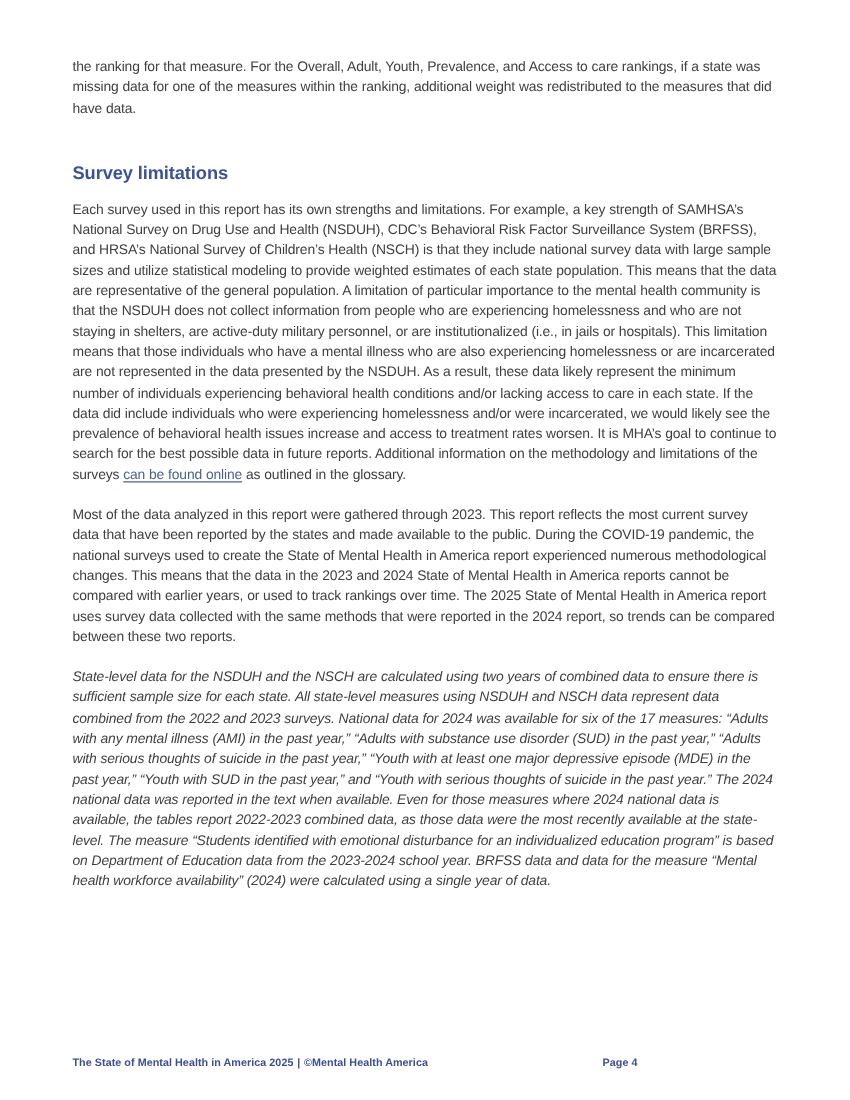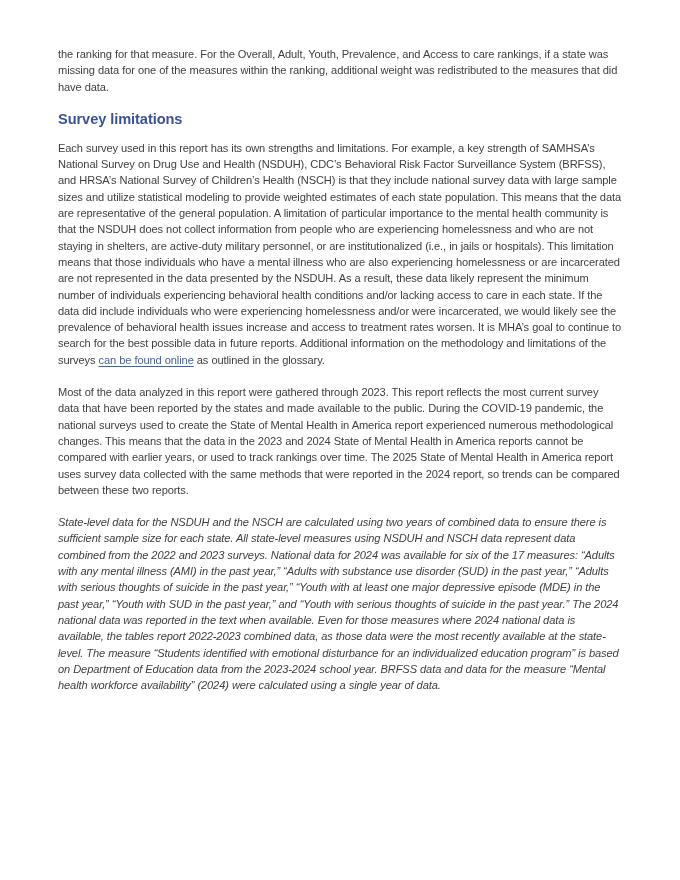--- a/index.html
+++ b/index.html
@@ -45,21 +45,21 @@
   .para.tight {
     margin-bottom: 0;
     font-style: italic;
   }
 
   
   .section-heading {
     font-size: 14.6px;
     font-weight: bold;
     color: #3c5298;
-    margin: 16px 0 13px 0;
+    margin: 36px 0 13px 0;
     letter-spacing: -0.005em;
   }
 
   
   .doclink {
     color: #4b6291;
     text-decoration: underline;
     text-underline-offset: 2px;
     cursor: pointer;
   }
@@ -108,14 +108,18 @@
     <h2 class="section-heading">Survey limitations</h2>
 
     <p class="para"><span>Each survey used in this report has its own strengths and limitations. For example, a key strength of SAMHSA’s National Survey on Drug Use and Health (NSDUH), CDC’s Behavioral Risk Factor Surveillance System (BRFSS), and HRSA’s National Survey of Children’s Health (NSCH) is that they include national survey data with large sample sizes and utilize statistical modeling to provide weighted estimates of each state population. This means that the data are representative of the general population. A limitation of particular importance to the mental health community is that the NSDUH does not collect information from people who are experiencing homelessness and who are not staying in shelters, are active-duty military personnel, or are institutionalized (i.e., in jails or hospitals). This limitation means that those individuals who have a mental illness who are also experiencing homelessness or are incarcerated are not represented in the data presented by the NSDUH. As a result, these data likely represent the minimum number of individuals experiencing behavioral health conditions and/or lacking access to care in each state. If the data did include individuals who were experiencing homelessness and/or were incarcerated, we would likely see the prevalence of behavioral health issues increase and access to treatment rates worsen. It is MHA’s goal to continue to search for the best possible data in future reports. Additional information on the methodology and limitations of the surveys </span><a class="doclink" href="#">can be found online</a><span> as outlined in the glossary.</span></p>
 
     <p class="para">Most of the data analyzed in this report were gathered through 2023. This report reflects the most current survey data that have been reported by the states and made available to the public. During the COVID-19 pandemic, the national surveys used to create the State of Mental Health in America report experienced numerous methodological changes. This means that the data in the 2023 and 2024 State of Mental Health in America reports cannot be compared with earlier years, or used to track rankings over time. The 2025 State of Mental Health in America report uses survey data collected with the same methods that were reported in the 2024 report, so trends can be compared between these two reports.</p>
 
     <p class="para tight">State-level data for the NSDUH and the NSCH are calculated using two years of combined data to ensure there is sufficient sample size for each state. All state-level measures using NSDUH and NSCH data represent data combined from the 2022 and 2023 surveys. National data for 2024 was available for six of the 17 measures: “Adults with any mental illness (AMI) in the past year,” “Adults with substance use disorder (SUD) in the past year,” “Adults with serious thoughts of suicide in the past year,” “Youth with at least one major depressive episode (MDE) in the past year,” “Youth with SUD in the past year,” and “Youth with serious thoughts of suicide in the past year.” The 2024 national data was reported in the text when available. Even for those measures where 2024 national data is available, the tables report 2022-2023 combined data, as those data were the most recently available at the state-level. The measure “Students identified with emotional disturbance for an individualized education program” is based on Department of Education data from the 2023-2024 school year. BRFSS data and data for the measure “Mental health workforce availability” (2024) were calculated using a single year of data.</p>
 
   </div>
 
+  <div class="footer">
+    <div class="footer-left"><span>The State of Mental Health in America 2025</span><span class="footer-sep">|</span><span>©Mental Health America</span></div>
+    <div class="footer-right">Page 4</div>
+  </div>
 
 </div>
 
 </body></html>

